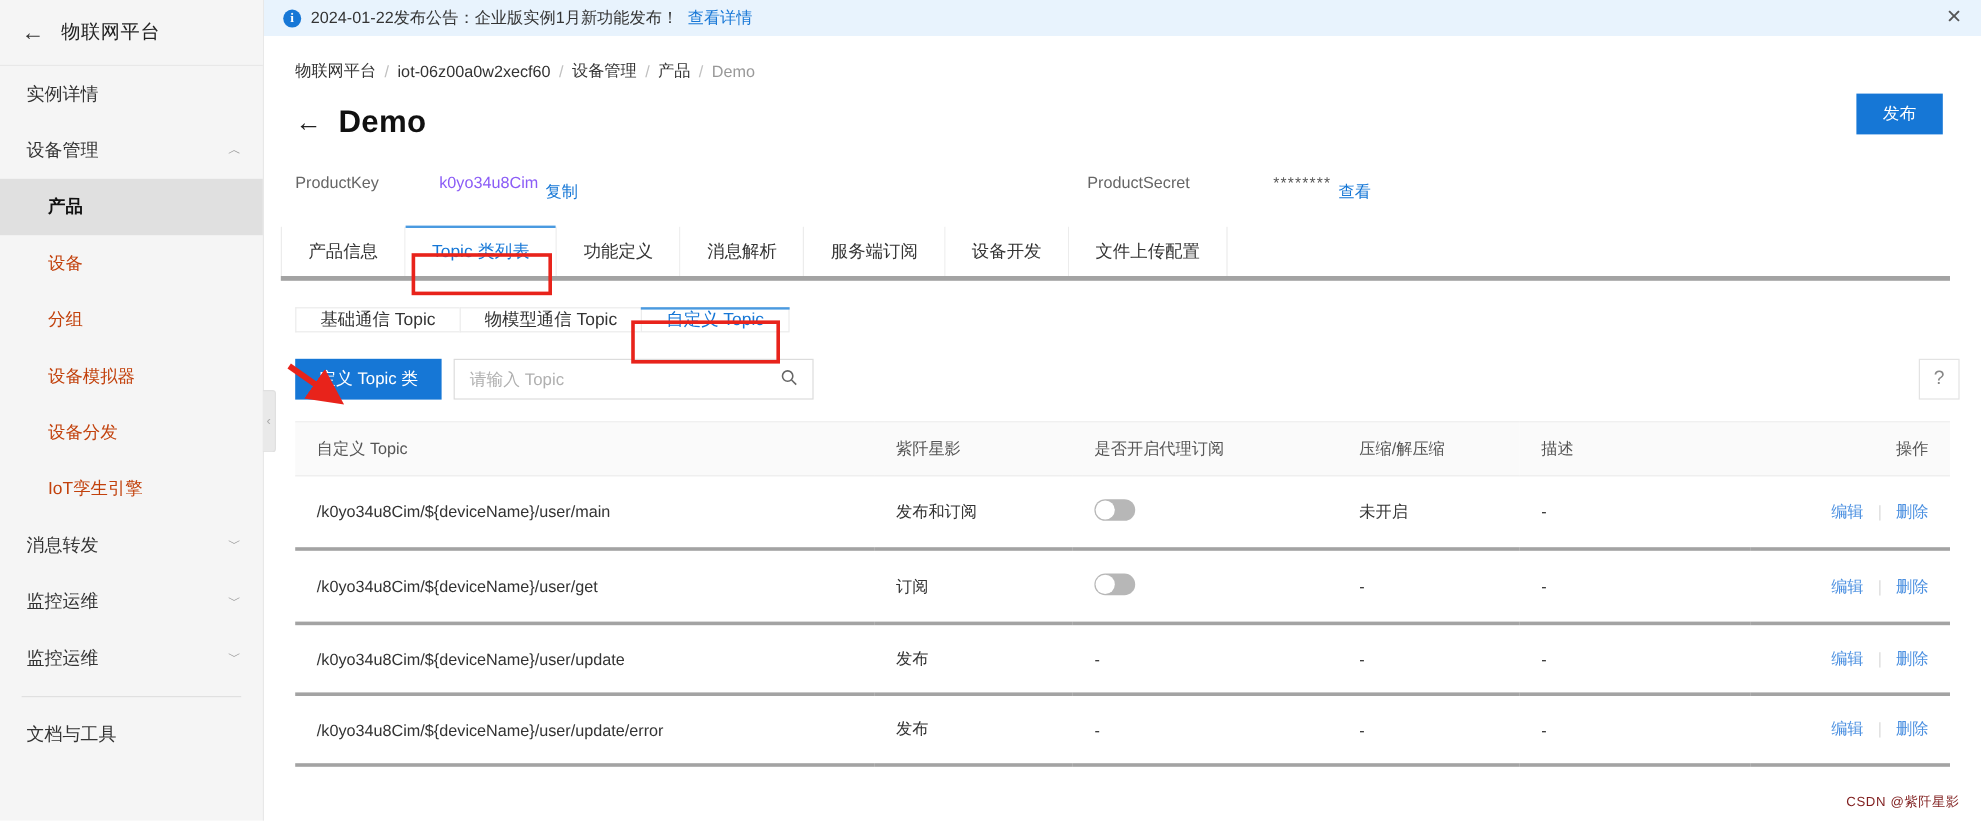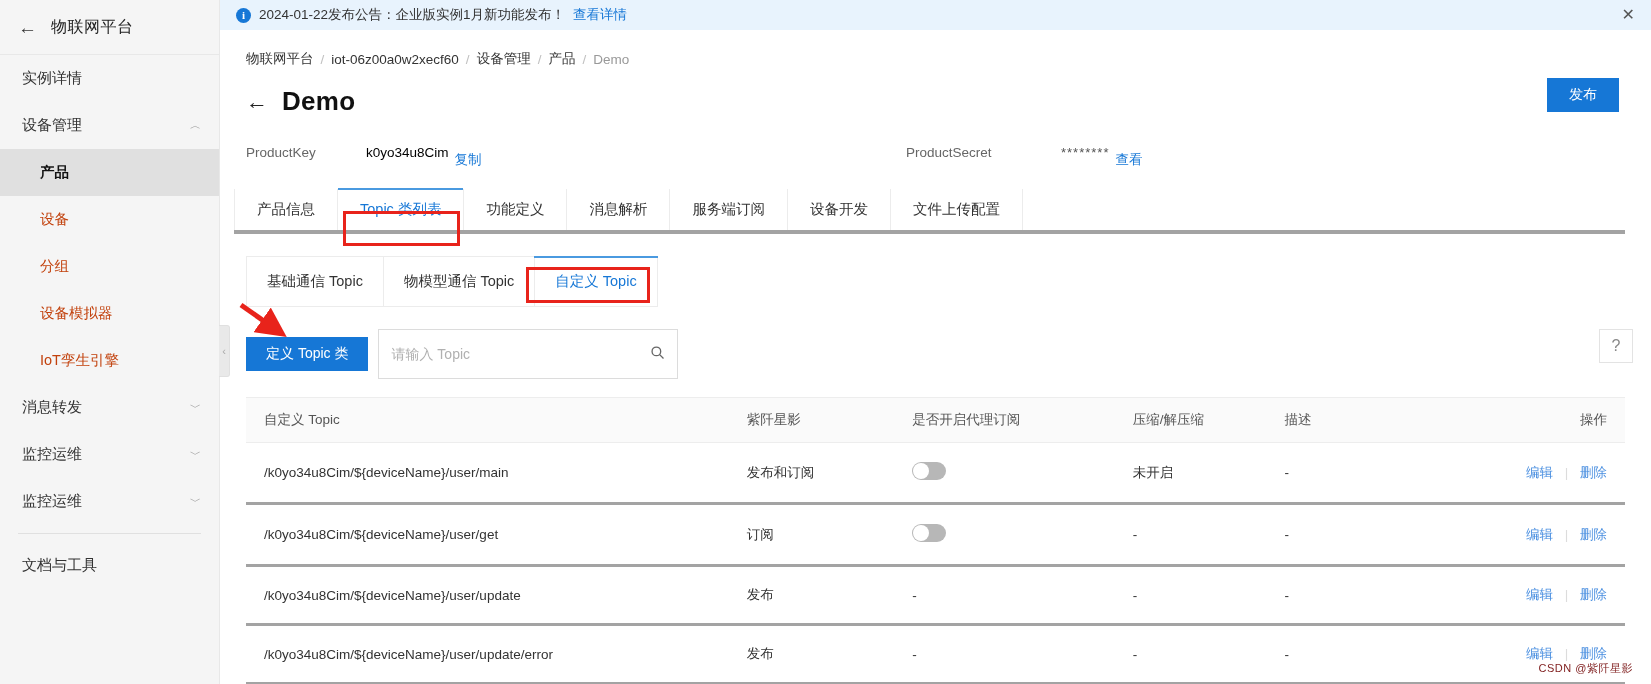--- a/index.html
+++ b/index.html
@@ -84,21 +84,21 @@
     background: #1677d6; color: #fff; border: none;
     font-size: 14px; padding: 8px 22px; cursor: pointer;
     font-family: inherit;
   }
 
   .meta {
     position: relative; margin: 20px 0 0 26px; font-size: 13.5px;
   }
   .meta-row { display: flex; align-items: center; height: 30px; }
   .meta-lbl { width: 120px; color: #666; }
-  .meta-val { color: #000000; }
+  .meta-val { color: #8b5cf6; }
   .meta-val.blue { color: #1677d6; cursor: pointer; margin-left: 6px; margin-top: 16px; }
   .meta-right { position: absolute; left: 660px; top: 0; display: flex; align-items: center; height: 30px; }
   .meta-right .meta-lbl { width: 155px; color: #666; }
   .stars { letter-spacing: 1px; color: #555; font-size: 13px; }
 
   
   .tabs {
     margin: 22px 26px 0 14px; display: flex;
     border-bottom: 4px solid #a3a3a3; position: relative;
   }
@@ -111,40 +111,40 @@
   .tab.active { color: #1677d6; }
   .tab.active::before {
     content: ''; position: absolute; left: 0; right: 0; top: -1px;
     height: 2px; background: #4a9ae0;
   }
   .tab-spacer { flex: 1; border-bottom: none; }
 
   
   .subtabs { margin: 22px 26px 0 26px; display: flex; }
   .subtab {
-    padding: 15px 20px; font-size: 14.5px; color: #333; background: #fff;
+    padding: 0 20px; font-size: 14.5px; color: #333; background: #fff;
     border: 1px solid #ececec; border-right: none; cursor: pointer;
     position: relative; white-space: nowrap; text-align: right;
   }
   .subtab:last-child { border-right: 1px solid #ececec; }
   .subtab.active { color: #1677d6; }
   .subtab.active::before {
     content: ''; position: absolute; left: -1px; right: -1px; top: -1px;
     height: 2px; background: #4a9ae0;
   }
 
   
   .toolbar { margin: 22px 26px 0 26px; display: flex; align-items: center; position: relative; }
   .define-btn {
     background: #1677d6; color: #fff; border: none;
     font-size: 14px; padding: 0 20px; height: 34px; cursor: pointer;
     font-family: inherit;
   }
   .search-box {
-    margin-left: 10px; width: 300px; height: 50px;
+    margin-left: 10px; width: 300px; height: 34px;
     border: 1px solid #dcdcdc; background: #fff;
     display: flex; align-items: center; padding: 0 12px;
   }
   .search-box input {
     flex: 1; border: none; outline: none; font-size: 14px;
     color: #333; font-family: inherit; background: transparent;
   }
   .search-box input::placeholder { color: #b0b0b0; }
   .search-ic { color: #666; font-size: 15px; cursor: pointer; }
   .help-btn {
@@ -219,20 +219,23 @@
       <span>产品</span>
     </div>
     <div class="sb-item sub">
       <span>设备</span>
     </div>
     <div class="sb-item sub">
       <span>分组</span>
     </div>
     <div class="sb-item sub">
       <span>设备模拟器</span>
+    </div>
+    <div class="sb-item sub">
+      <span>设备分发</span>
     </div>
     <div class="sb-item sub">
       <span>IoT孪生引擎</span>
     </div>
 
     <div class="sb-item">
       <span>消息转发</span>
       <span class="chev">﹀</span>
     </div>
     <div class="sb-item">

